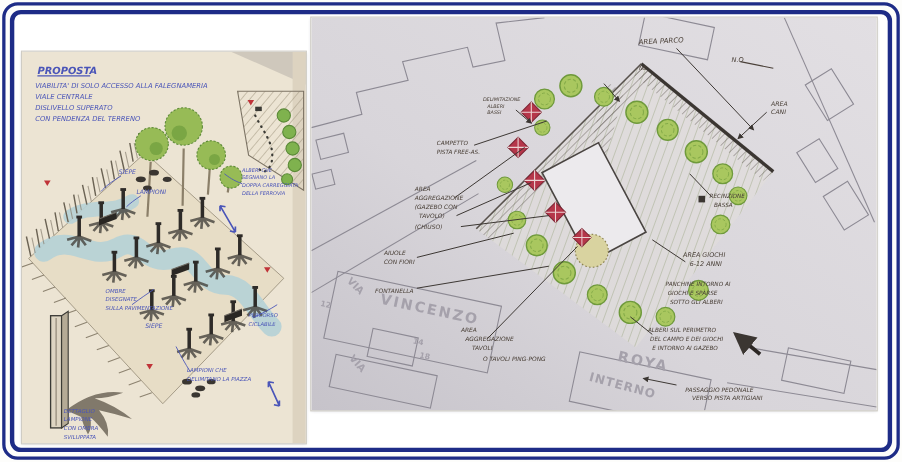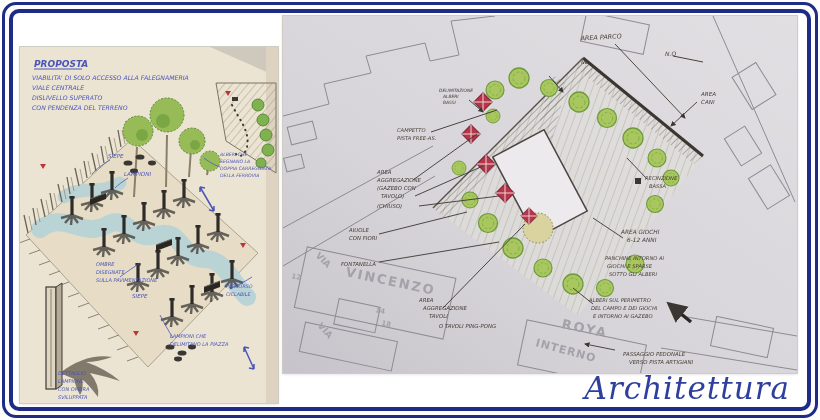--- a/index.html
+++ b/index.html
@@ -318,14 +318,13 @@
     <text class="pencil" x="66" y="216" font-size="5.4">AIUOLE</text>
     <text class="pencil" x="66" y="224" font-size="5.4">CON FIORI</text>
     <text class="pencil" x="58" y="250" font-size="5.4">FONTANELLA</text>
     <text class="pencil" x="136" y="286" font-size="5.4">AREA</text>
     <text class="pencil" x="140" y="294" font-size="5.4">AGGREGAZIONE</text>
     <text class="pencil" x="146" y="302" font-size="5.4">TAVOLI</text>
     <text class="pencil" x="156" y="312" font-size="5.4">O TAVOLI PING-PONG</text>
   </svg>
   </div>
 
-  <div class="brand">Architettura</div>
 </div>
 
 </body></html>

